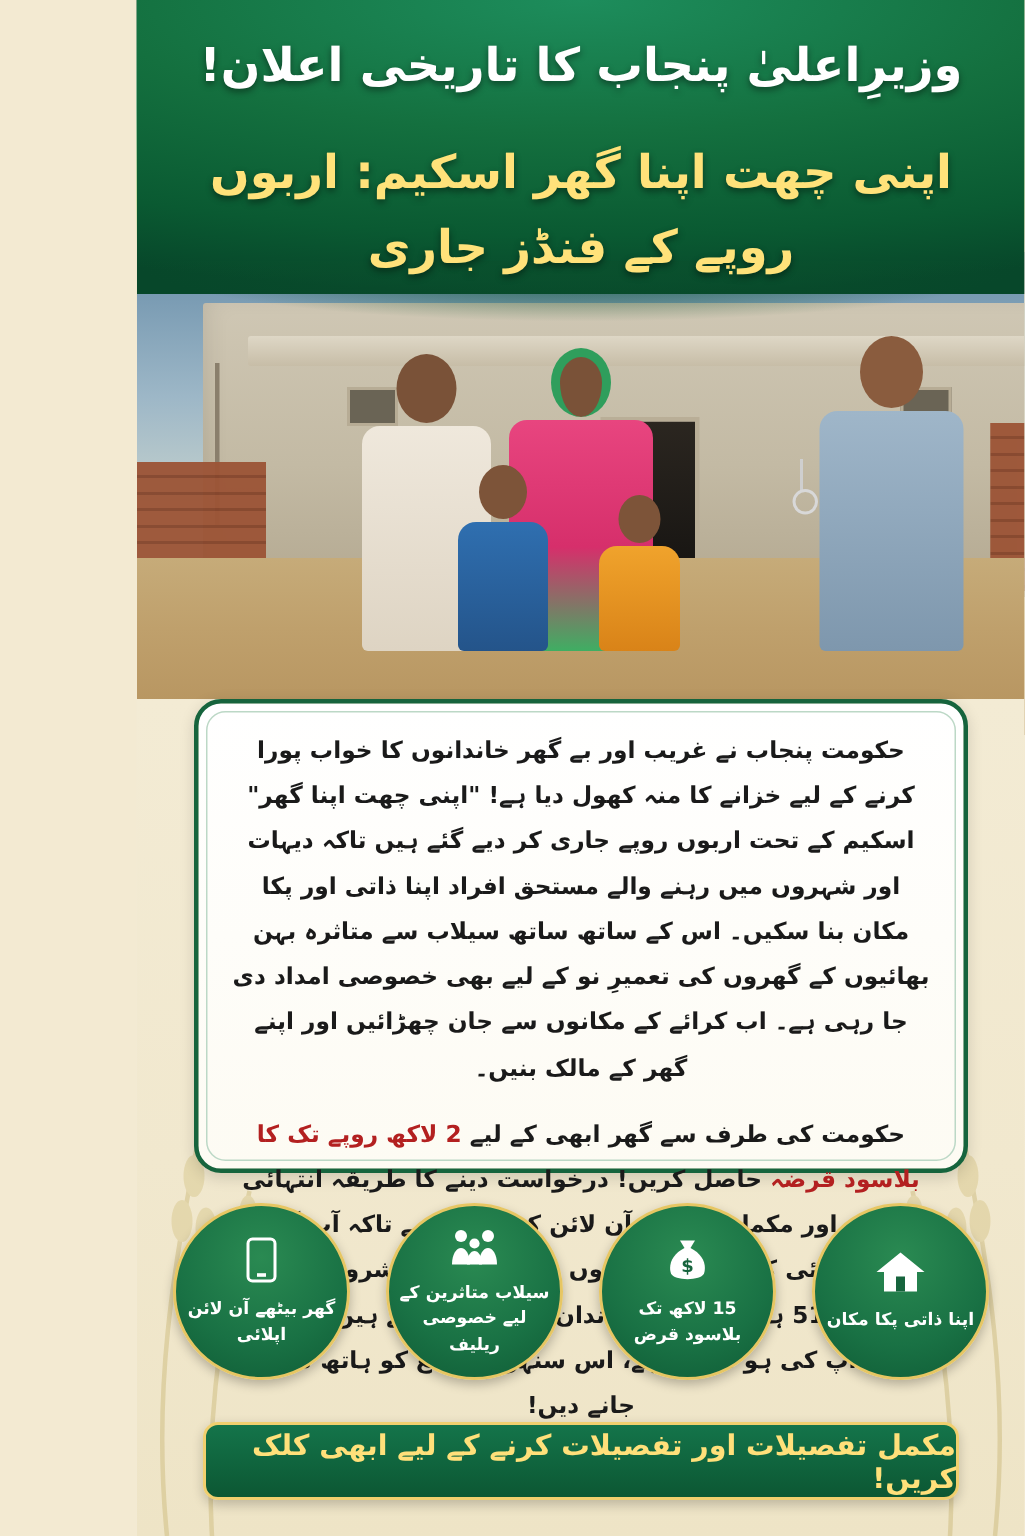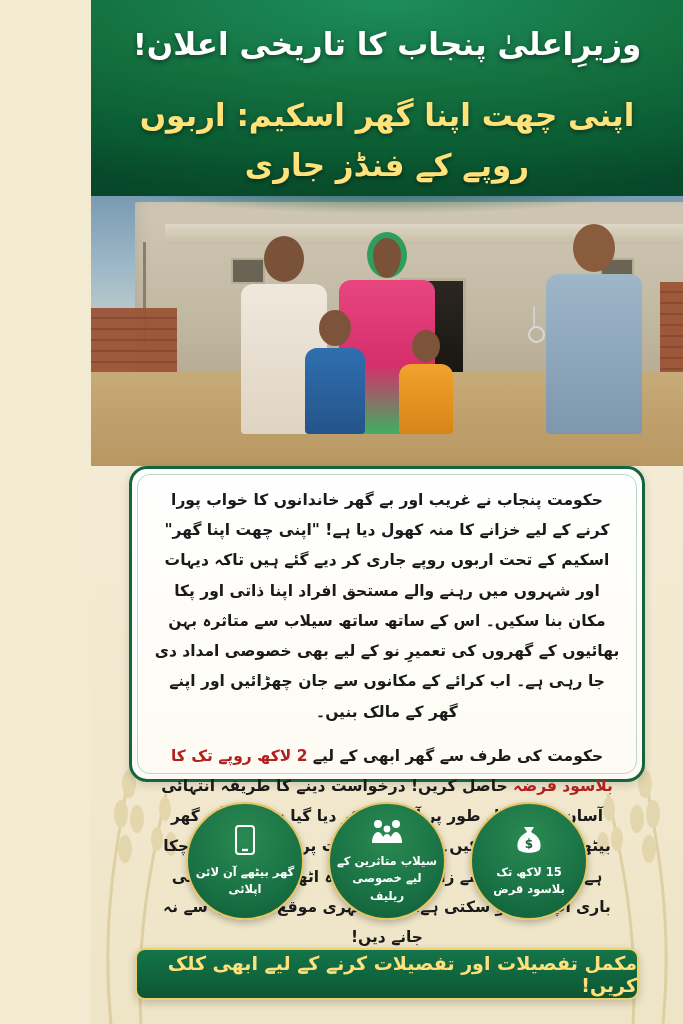--- a/index.html
+++ b/index.html
@@ -392,20 +392,29 @@
         <span class="ficon">
           <svg width="30" height="32" viewBox="0 0 30 32" fill="#ffffff">
             <path d="M10 3 L20 3 L17 8 L13 8 Z"></path>
             <path d="M13 8 C5 12 2 19 4 25 C6 30 24 30 26 25 C28 19 25 12 17 8 Z"></path>
             <text x="15" y="24" font-size="12" text-anchor="middle" fill="#16643d" font-family="DejaVu Sans, sans-serif" font-weight="bold">$</text>
           </svg>
         </span>
         <span class="flabel">15 لاکھ تک بلاسود قرض</span>
       </div>
 
+      <div class="feature">
+        <span class="ficon">
+          <svg width="34" height="30" viewBox="0 0 34 30" fill="#ffffff">
+            <path d="M17 2 L33 15 L28 15 L28 28 L6 28 L6 15 L1 15 Z"></path>
+            <rect x="14" y="18" width="6" height="10" fill="#16643d"></rect>
+          </svg>
+        </span>
+        <span class="flabel">اپنا ذاتی پکا مکان</span>
+      </div>
 
     </div>
 
     <div class="cta">
       <span>مکمل تفصیلات اور تفصیلات کرنے کے لیے ابھی کلک کریں!</span>
     </div>
 
   </div>
 </div>
 

